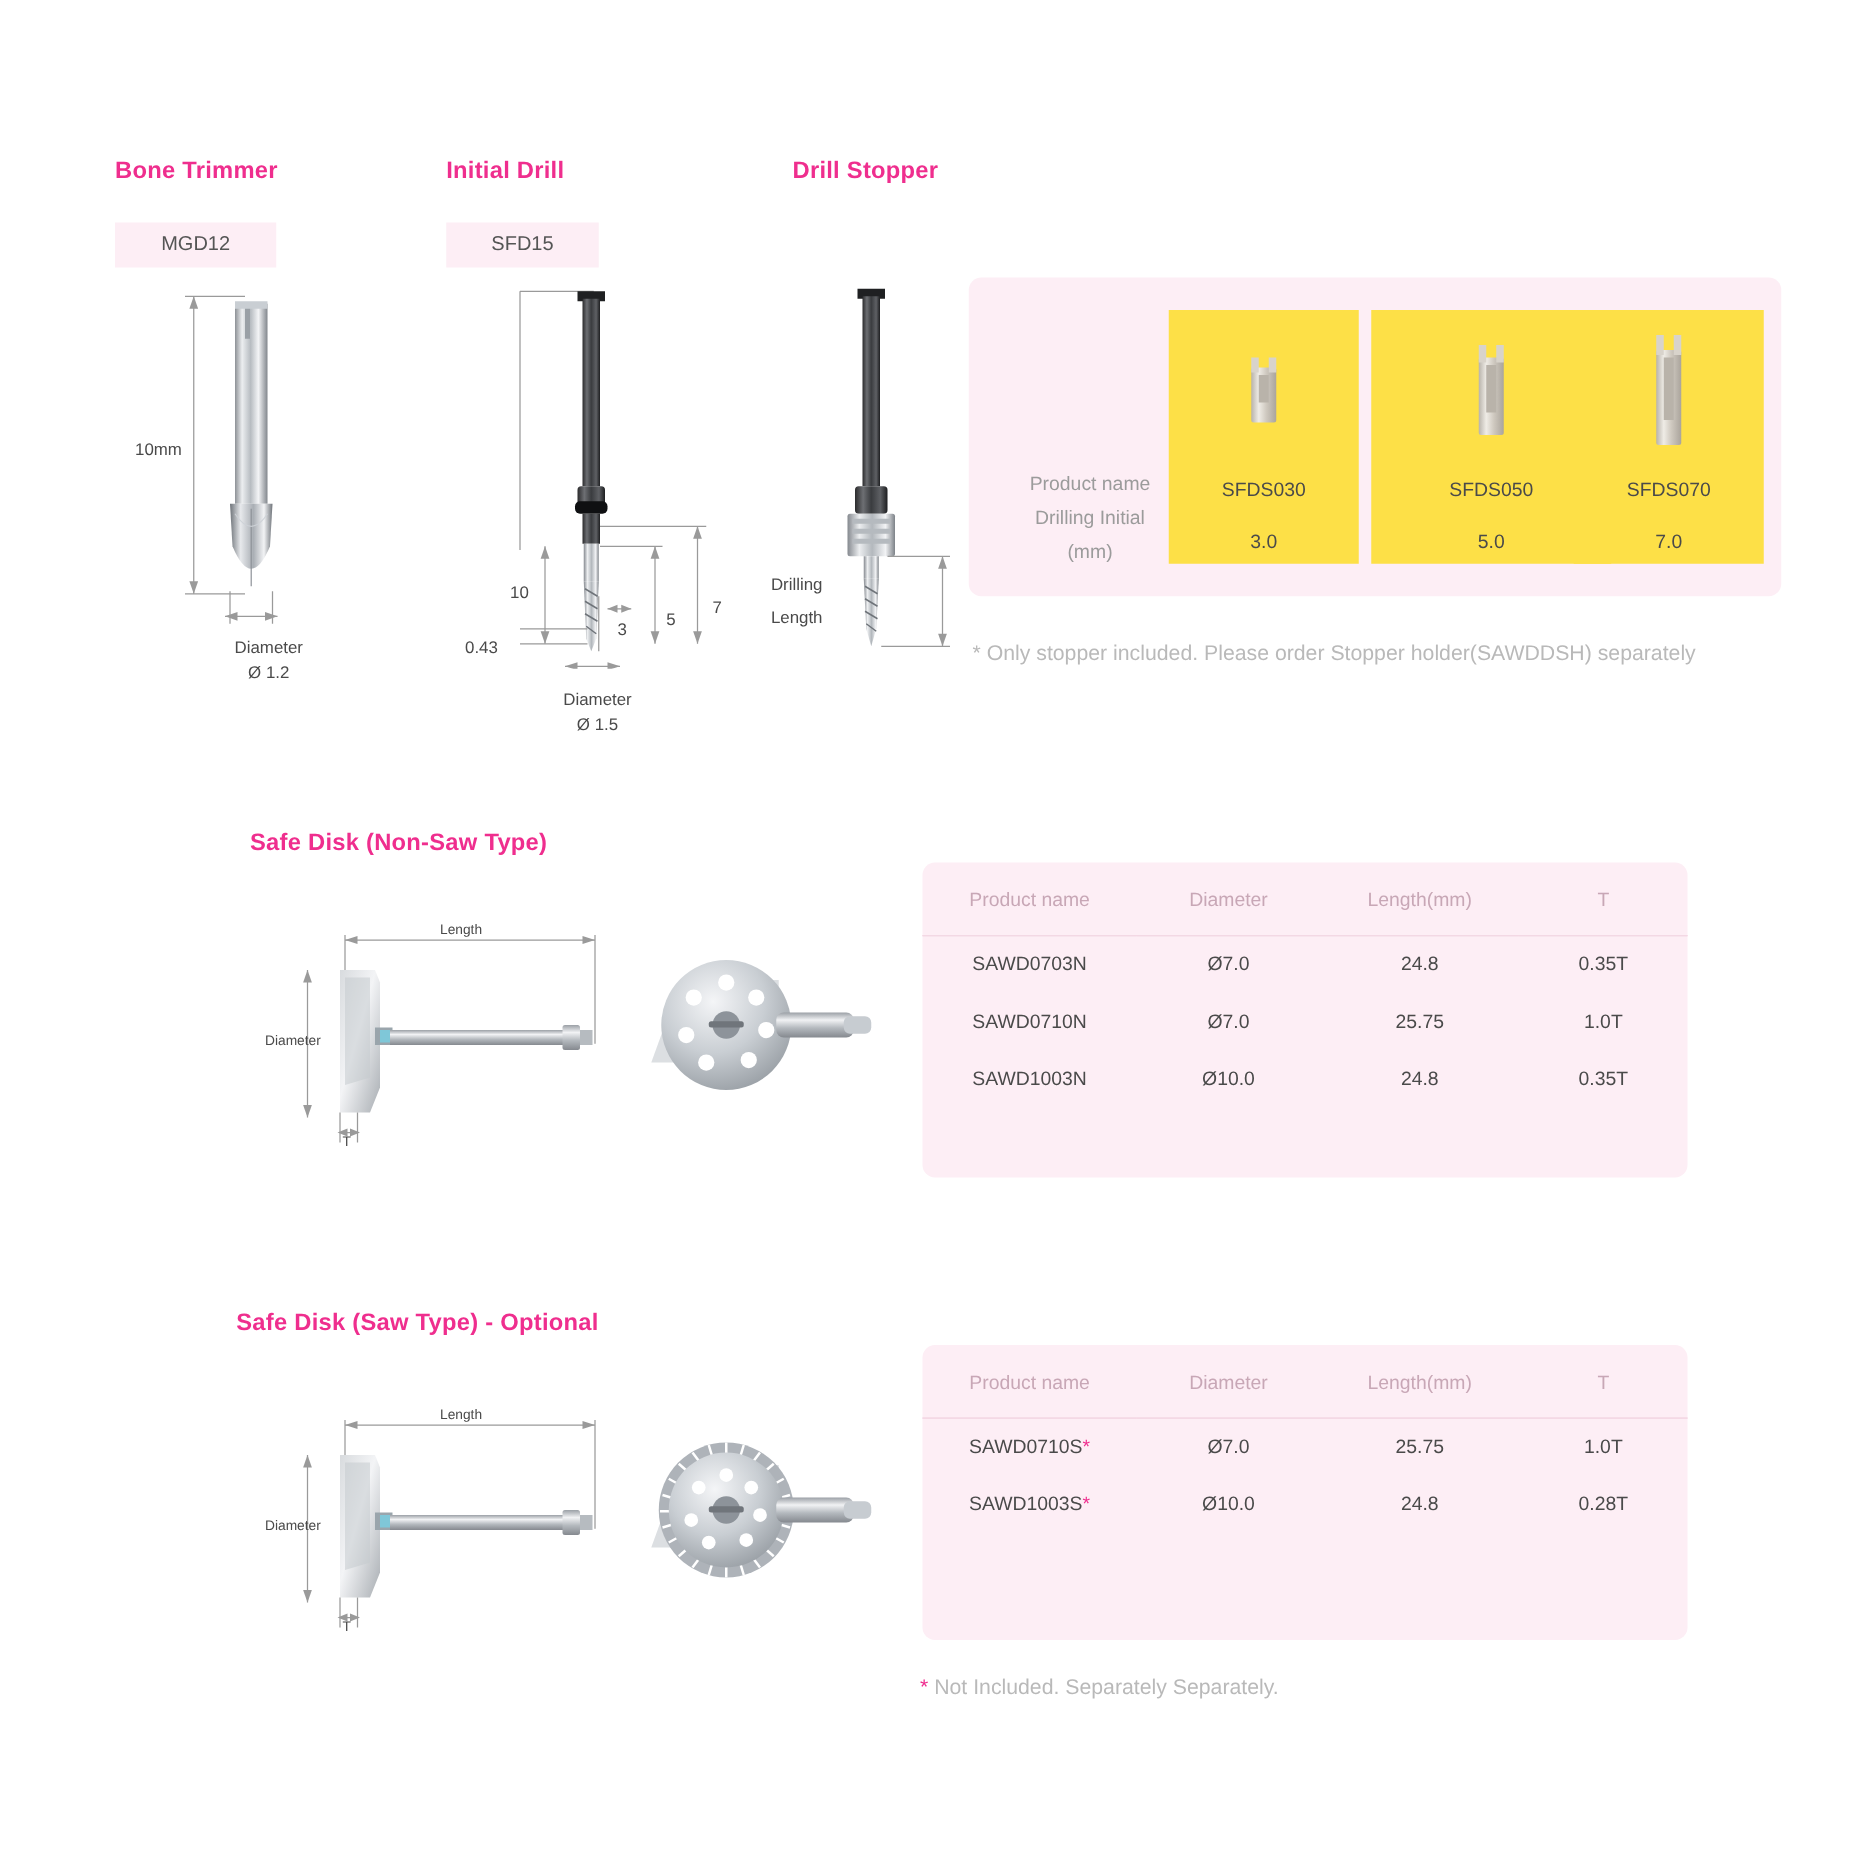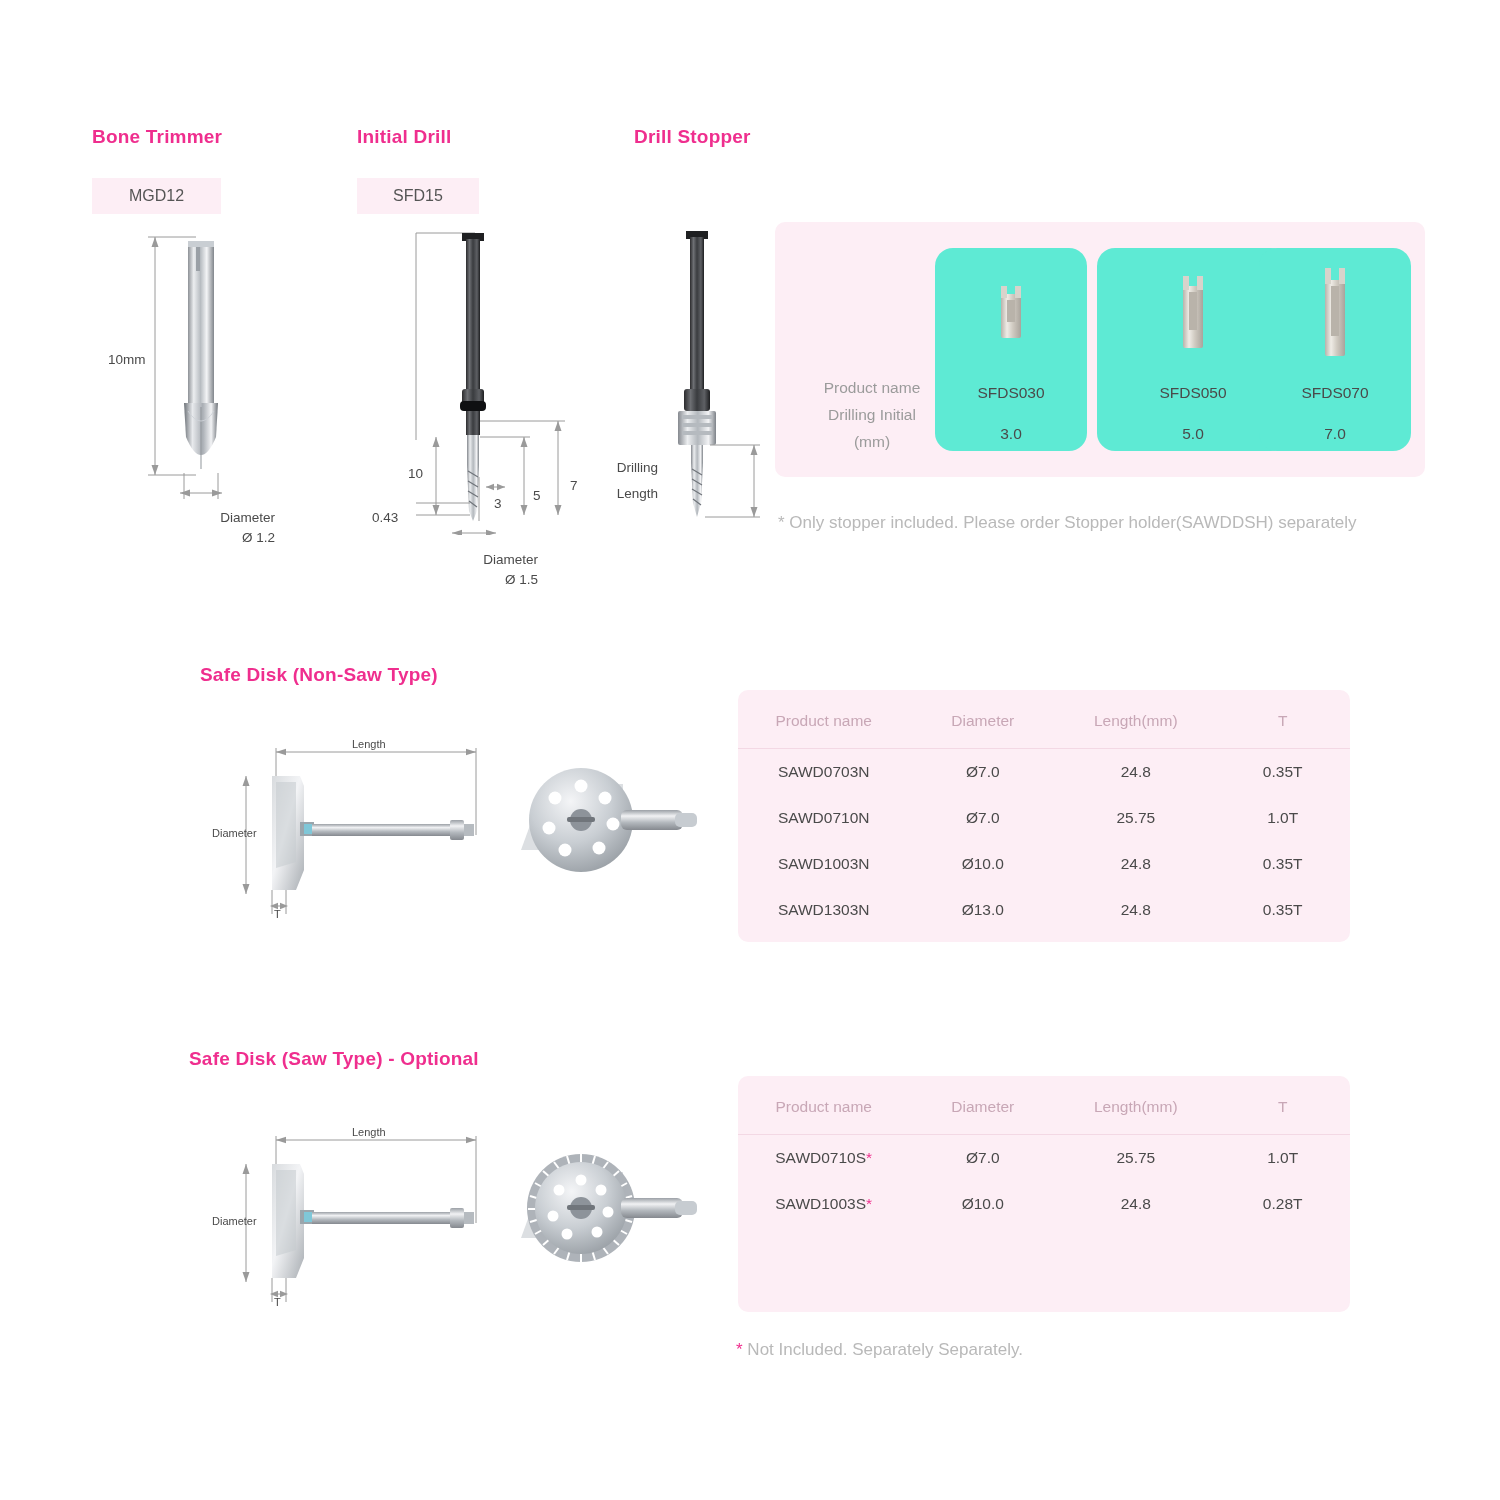--- a/index.html
+++ b/index.html
@@ -30,21 +30,21 @@
     font-size: 16px;
     padding: 9px 22px;
     display: inline-block;
     text-align: center;
   }
 
   
   .dim {
     font-size: 13.5px;
     color: #4a4a4a;
-    text-align: right;
+    text-align: center;
     line-height: 1.25;
   }
   .dim-sm { font-size: 11px; }
 
   
   .stopper-panel {
     background: #fdeef5;
     border-radius: 10px;
     width: 650px;
     height: 255px;
@@ -59,22 +59,22 @@
     text-align: center;
     color: #9b9b9b;
     font-size: 15.5px;
     line-height: 1.75;
   }
   .stopper-card {
     position: absolute;
     top: 26px;
     width: 152px;
     height: 203px;
-    background: #5eead4;
-    border-radius: 18px;
+    background: #fde047;
+    border-radius: 0;
   }
   .stopper-card .name {
     position: absolute;
     left: 0; right: 0;
     top: 136px;
     text-align: center;
     font-size: 15.5px;
     color: #4a4a4a;
   }
   .stopper-card .val {
@@ -442,26 +442,20 @@
       </tr>
       <tr class="row">
         <td>SAWD0710N</td>
         <td>Ø7.0</td>
         <td>25.75</td>
         <td>1.0T</td>
       </tr>
       <tr class="row">
         <td>SAWD1003N</td>
         <td>Ø10.0</td>
-        <td>24.8</td>
-        <td>0.35T</td>
-      </tr>
-      <tr class="row">
-        <td>SAWD1303N</td>
-        <td>Ø13.0</td>
         <td>24.8</td>
         <td>0.35T</td>
       </tr>
     </tbody>
   </table>
 </div>
 
 <div class="abs section-title" style="left:189px; top:1048px;">Safe Disk (Saw Type) - Optional</div>
 
 <div class="abs" style="left:200px; top:1118px;">

